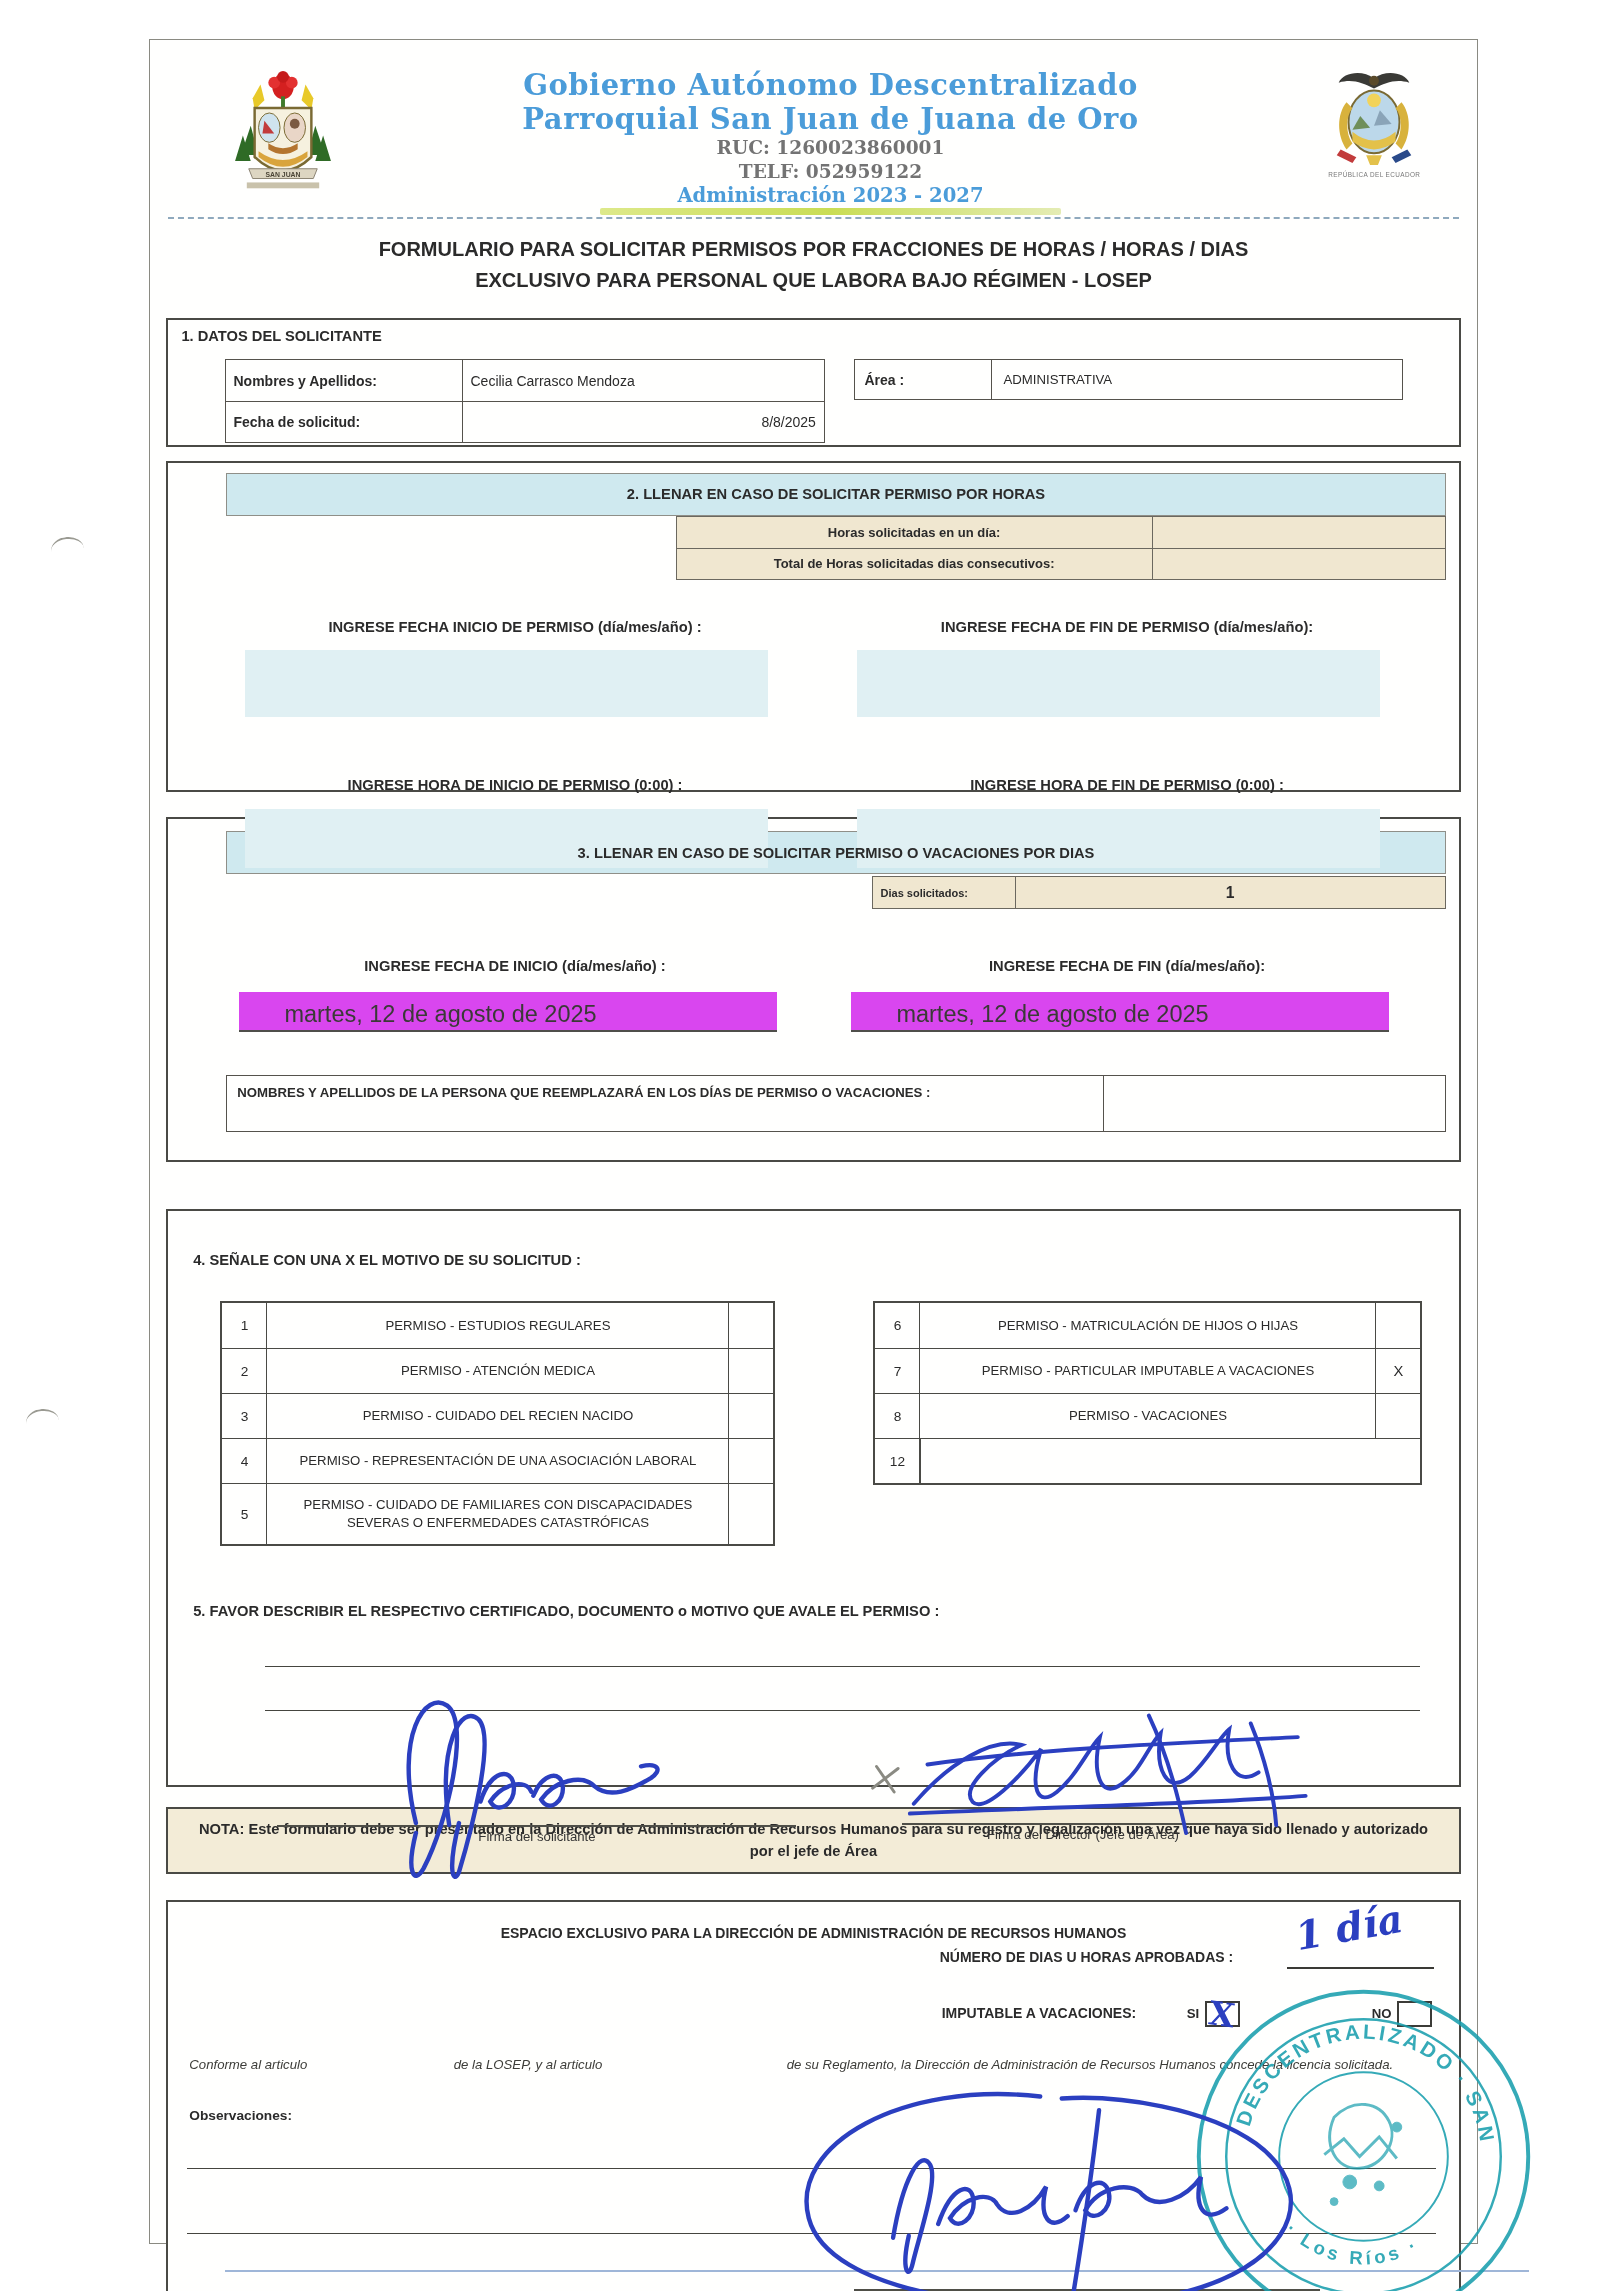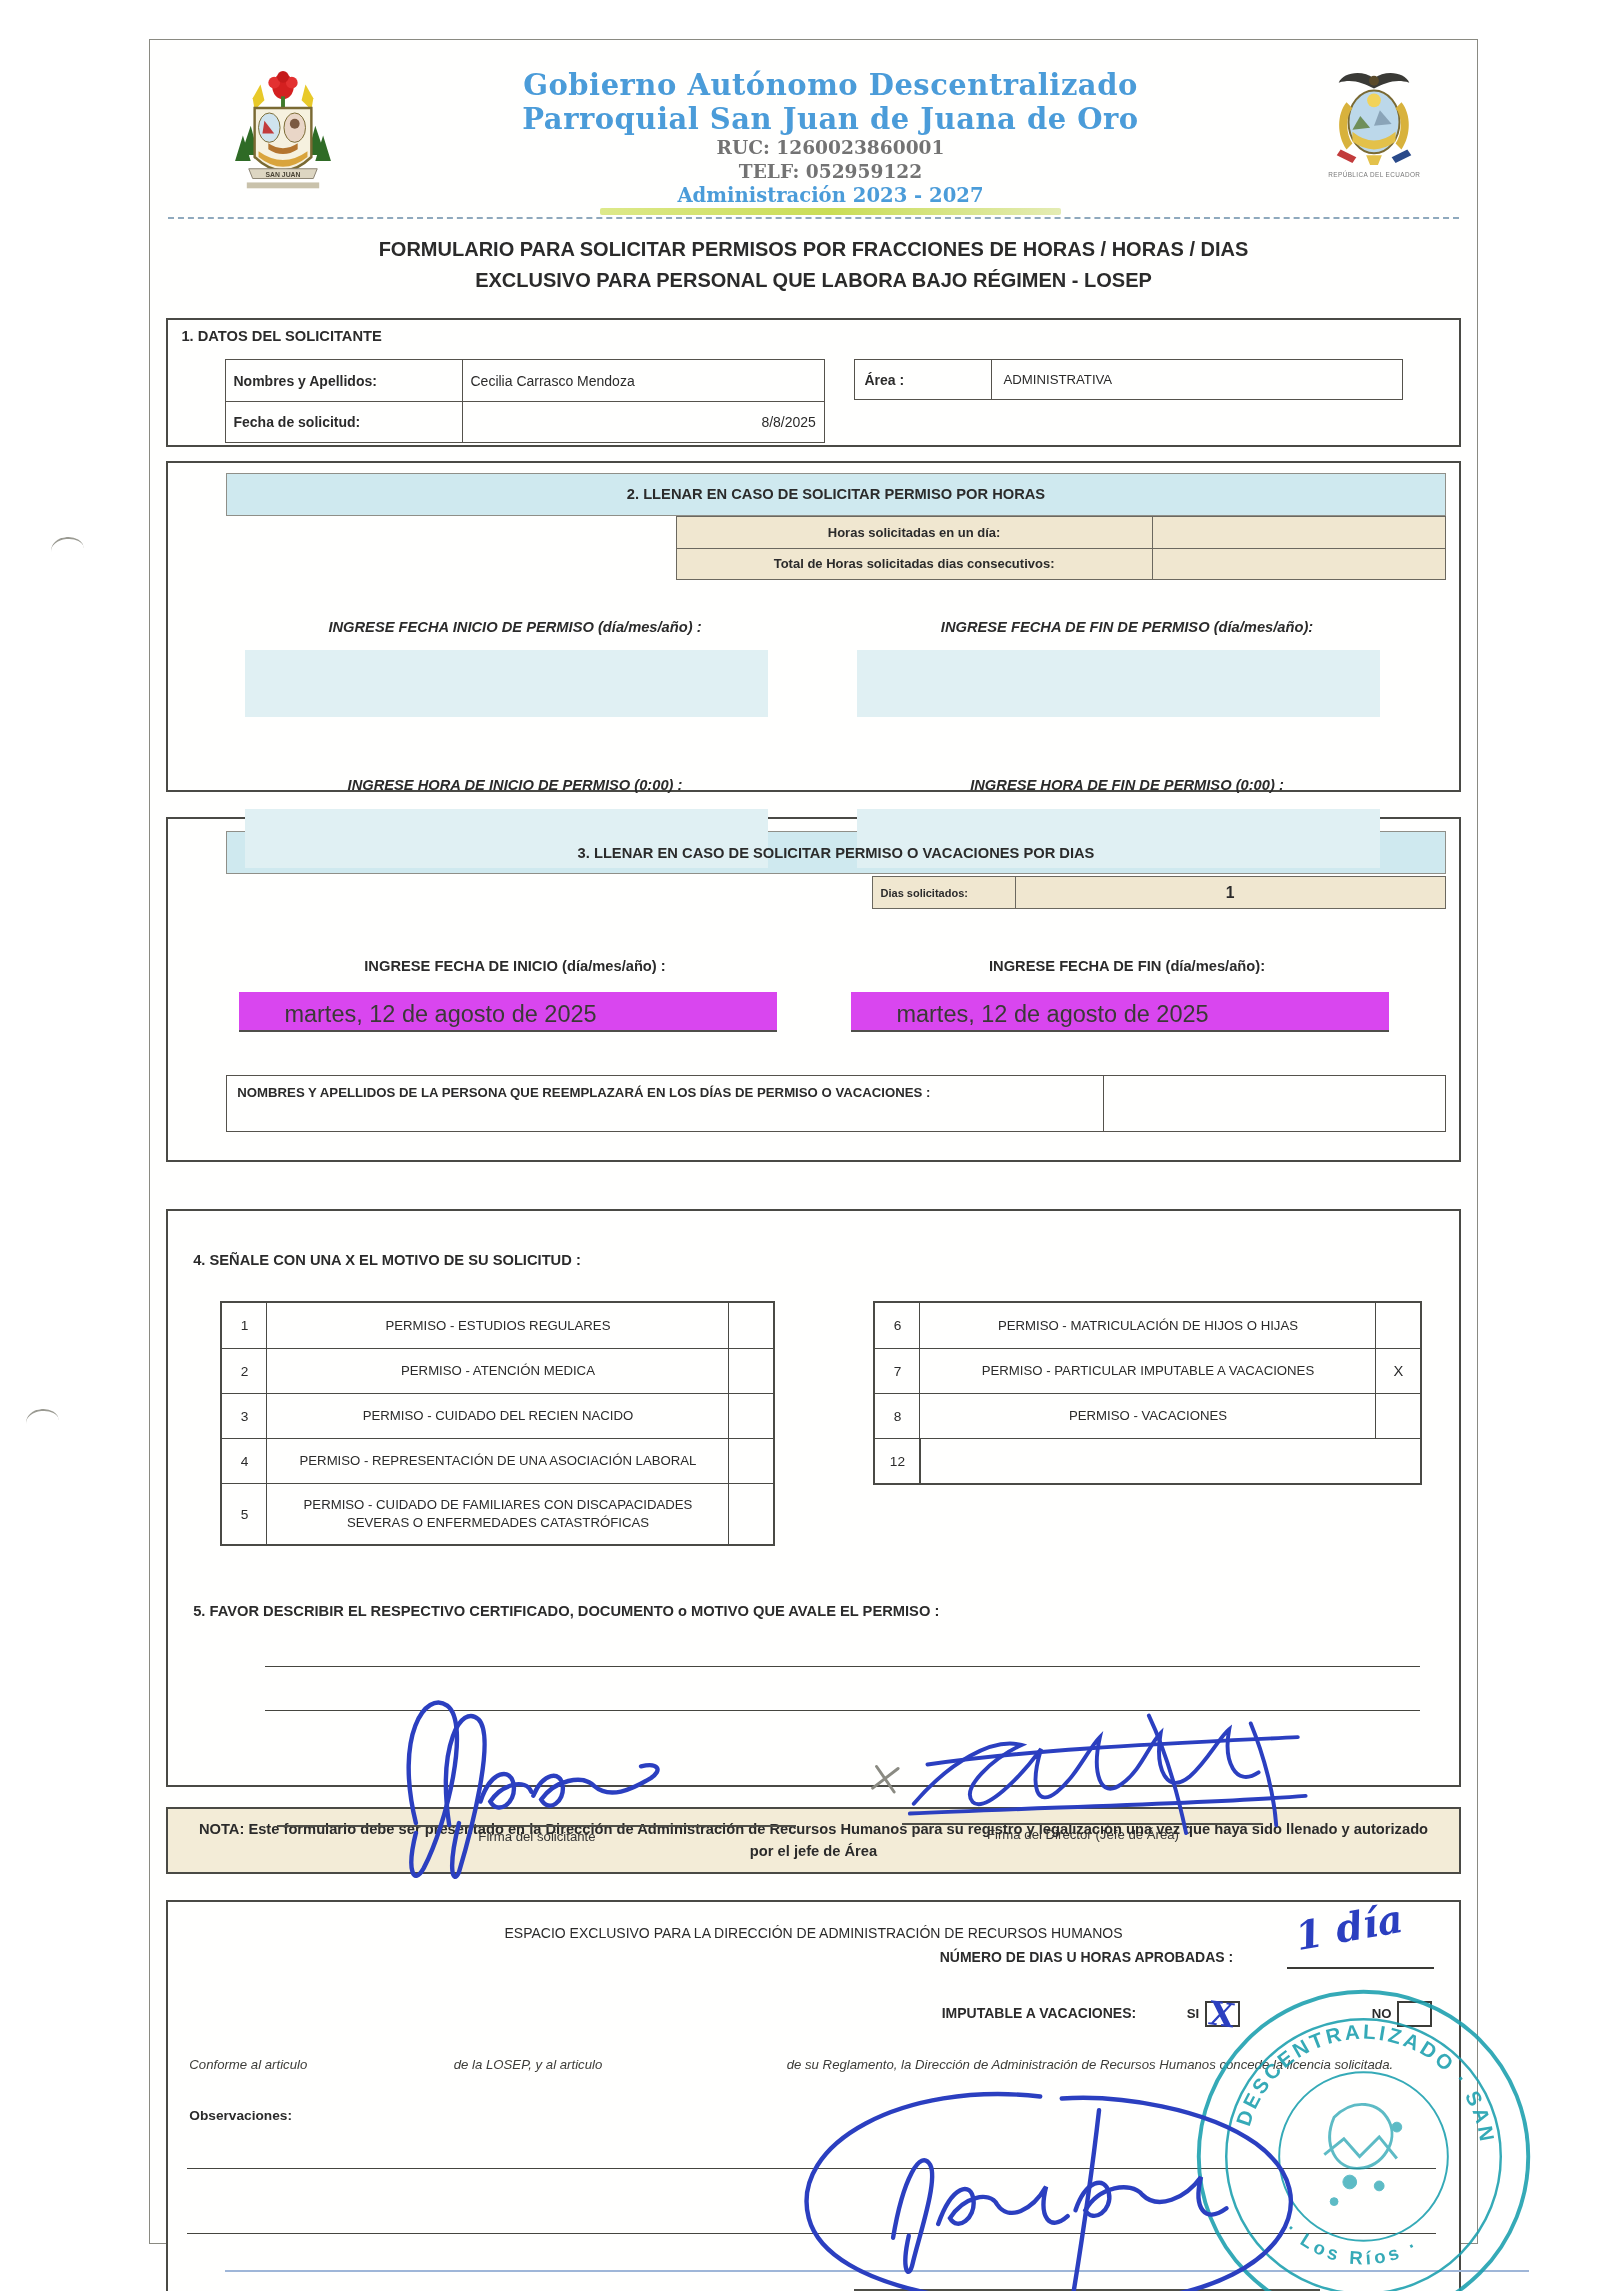--- a/index.html
+++ b/index.html
@@ -43,21 +43,21 @@
   .blue-bar { background:#cfe9ef; border:1px solid #8f8f88; height:43px; display:flex; align-items:center; justify-content:center; font-weight:bold; font-size:14.7px; }
 
   
   .sec2 { margin-top:13.7px; height:331px; padding:9.8px 11.8px 0 11.8px; }
   .sec2 .blue-bar { margin:0 2px 0 47px; }
   .beige-block { width:770px; margin:0 2px 0 auto; border:1.5px solid #6b685f; }
   .beige-row { display:flex; height:31px; background:#f0e7d0; }
   .beige-row + .beige-row { border-top:1.5px solid #6b685f; }
   .beige-label { width:62%; border-right:1.5px solid #6b685f; display:flex; align-items:center; justify-content:center; font-weight:600; font-size:13px; }
   .beige-value { flex:1; }
-  .fields-grid { display:grid; grid-template-columns:1fr 1fr; column-gap:49px; padding:0 39px 9px 54px; margin-top:39px;font-style:italic; }
+  .fields-grid { display:grid; grid-template-columns:1fr 1fr; column-gap:49px; padding:0 39px 9px 54px; margin-top:39px; }
   .field-label { text-align:center; font-weight:bold; font-size:14.7px; }
   .input-blue { background:#e0f0f3; height:67px; margin:15.7px 29px 0 11.8px; }
   .fields-grid.hora { margin-top:51px; }
   .input-blue.short { height:59px; }
 
   
   .sec3 { margin-top:25.5px; height:345px; padding:11.8px 11.8px 0 11.8px; }
   .sec3 .blue-bar { margin:0 2px 0 47px; }
   .dias-row { width:574px; margin:2px 2px 0 auto; border:1.5px solid #6b685f; display:flex; height:33px; background:#f0e7d0; }
   .dias-label { width:143px; border-right:1.5px solid #6b685f; display:flex; align-items:center; padding-left:8px; font-weight:600; font-size:11px; }
@@ -90,21 +90,21 @@
   .sig-line-right { position:absolute; left:723px; top:102px; width:361px; border-bottom:2px solid #4f4f48; }
   .sig-cap-right { position:absolute; left:723px; top:106px; width:361px; text-align:center; font-size:13.2px; color:#333; }
   .sig1 { position:absolute; left:186px; top:-45px; }
   .sig2 { position:absolute; left:676px; top:-27.4px; }
 
   
   .nota-box { margin-top:19.6px; border:2px solid #4a4a45; background:#f3ecd7; padding:8.8px 23.5px; text-align:center; font-weight:bold; font-size:14.7px; line-height:1.55; }
 
   
   .rrhh { margin-top:25.5px; height:412px; position:relative; }
-  .rrhh-heading { position:absolute; top:23.5px; left:0; right:0; text-align:center; font-weight:normal; font-size:14px; }
+  .rrhh-heading { position:absolute; top:23.5px; left:0; right:0; text-align:center; font-weight:bold; font-size:14px; }
   .num-label { position:absolute; top:47px; left:772px; font-weight:bold; font-size:14px; }
   .num-hand { position:absolute; top:2px; left:1127px; font-family:"DejaVu Serif", serif; font-style:italic; font-weight:bold; color:#2b3fc0; font-size:39px; transform:rotate(-10deg); }
   .num-underline { position:absolute; top:65px; left:1119px; width:147px; border-bottom:2px solid #3a3a35; }
   .imp-label { position:absolute; top:103px; left:774px; font-weight:bold; font-size:14px; }
   .si-group, .no-group { position:absolute; top:99px; display:flex; align-items:center; gap:5.9px; }
   .si-group { left:1019px; } .no-group { left:1204px; }
   .cb-label { font-weight:bold; font-size:13.2px; }
   .cb-box { width:35px; height:26.5px; border:2px solid #3c3c38; position:relative; background:#fff; }
   .cb-x { position:absolute; left:2px; top:-7.8px; color:#2b3fc0; font-family:"DejaVu Serif", serif; font-weight:bold; font-size:33px; transform:rotate(8deg); }
   .conforme { position:absolute; top:155px; left:0; right:0; font-size:13.2px; font-style:italic; color:#3c3c38; }

